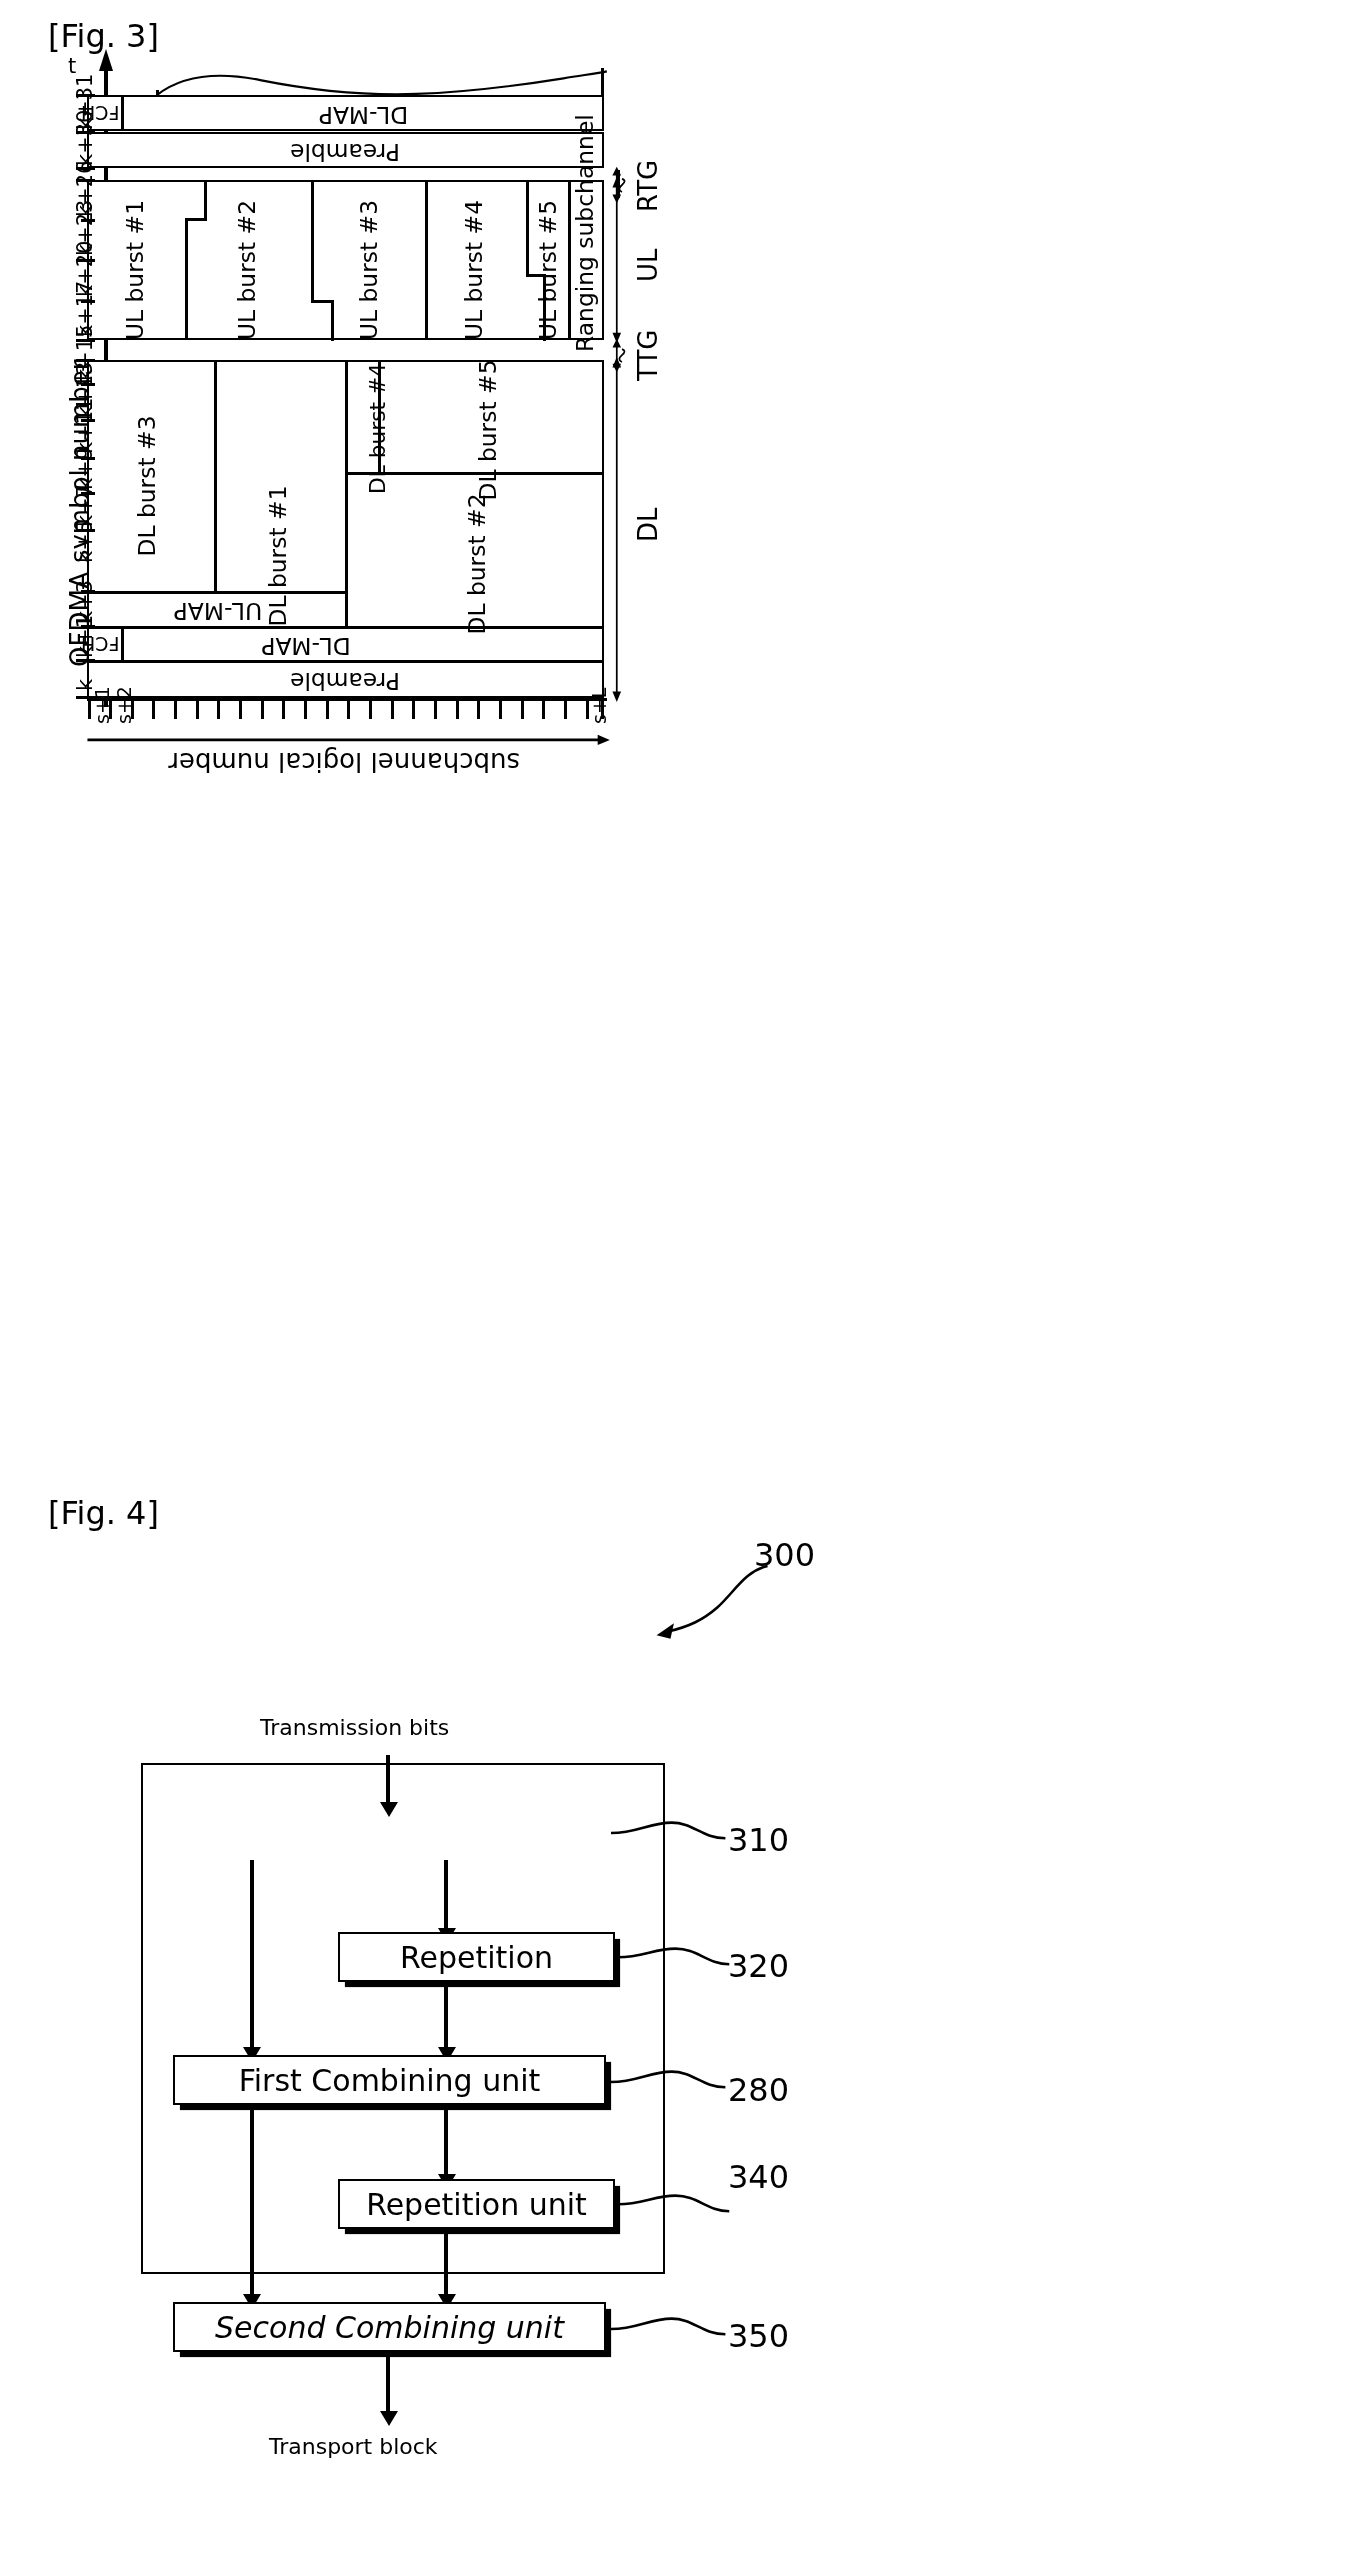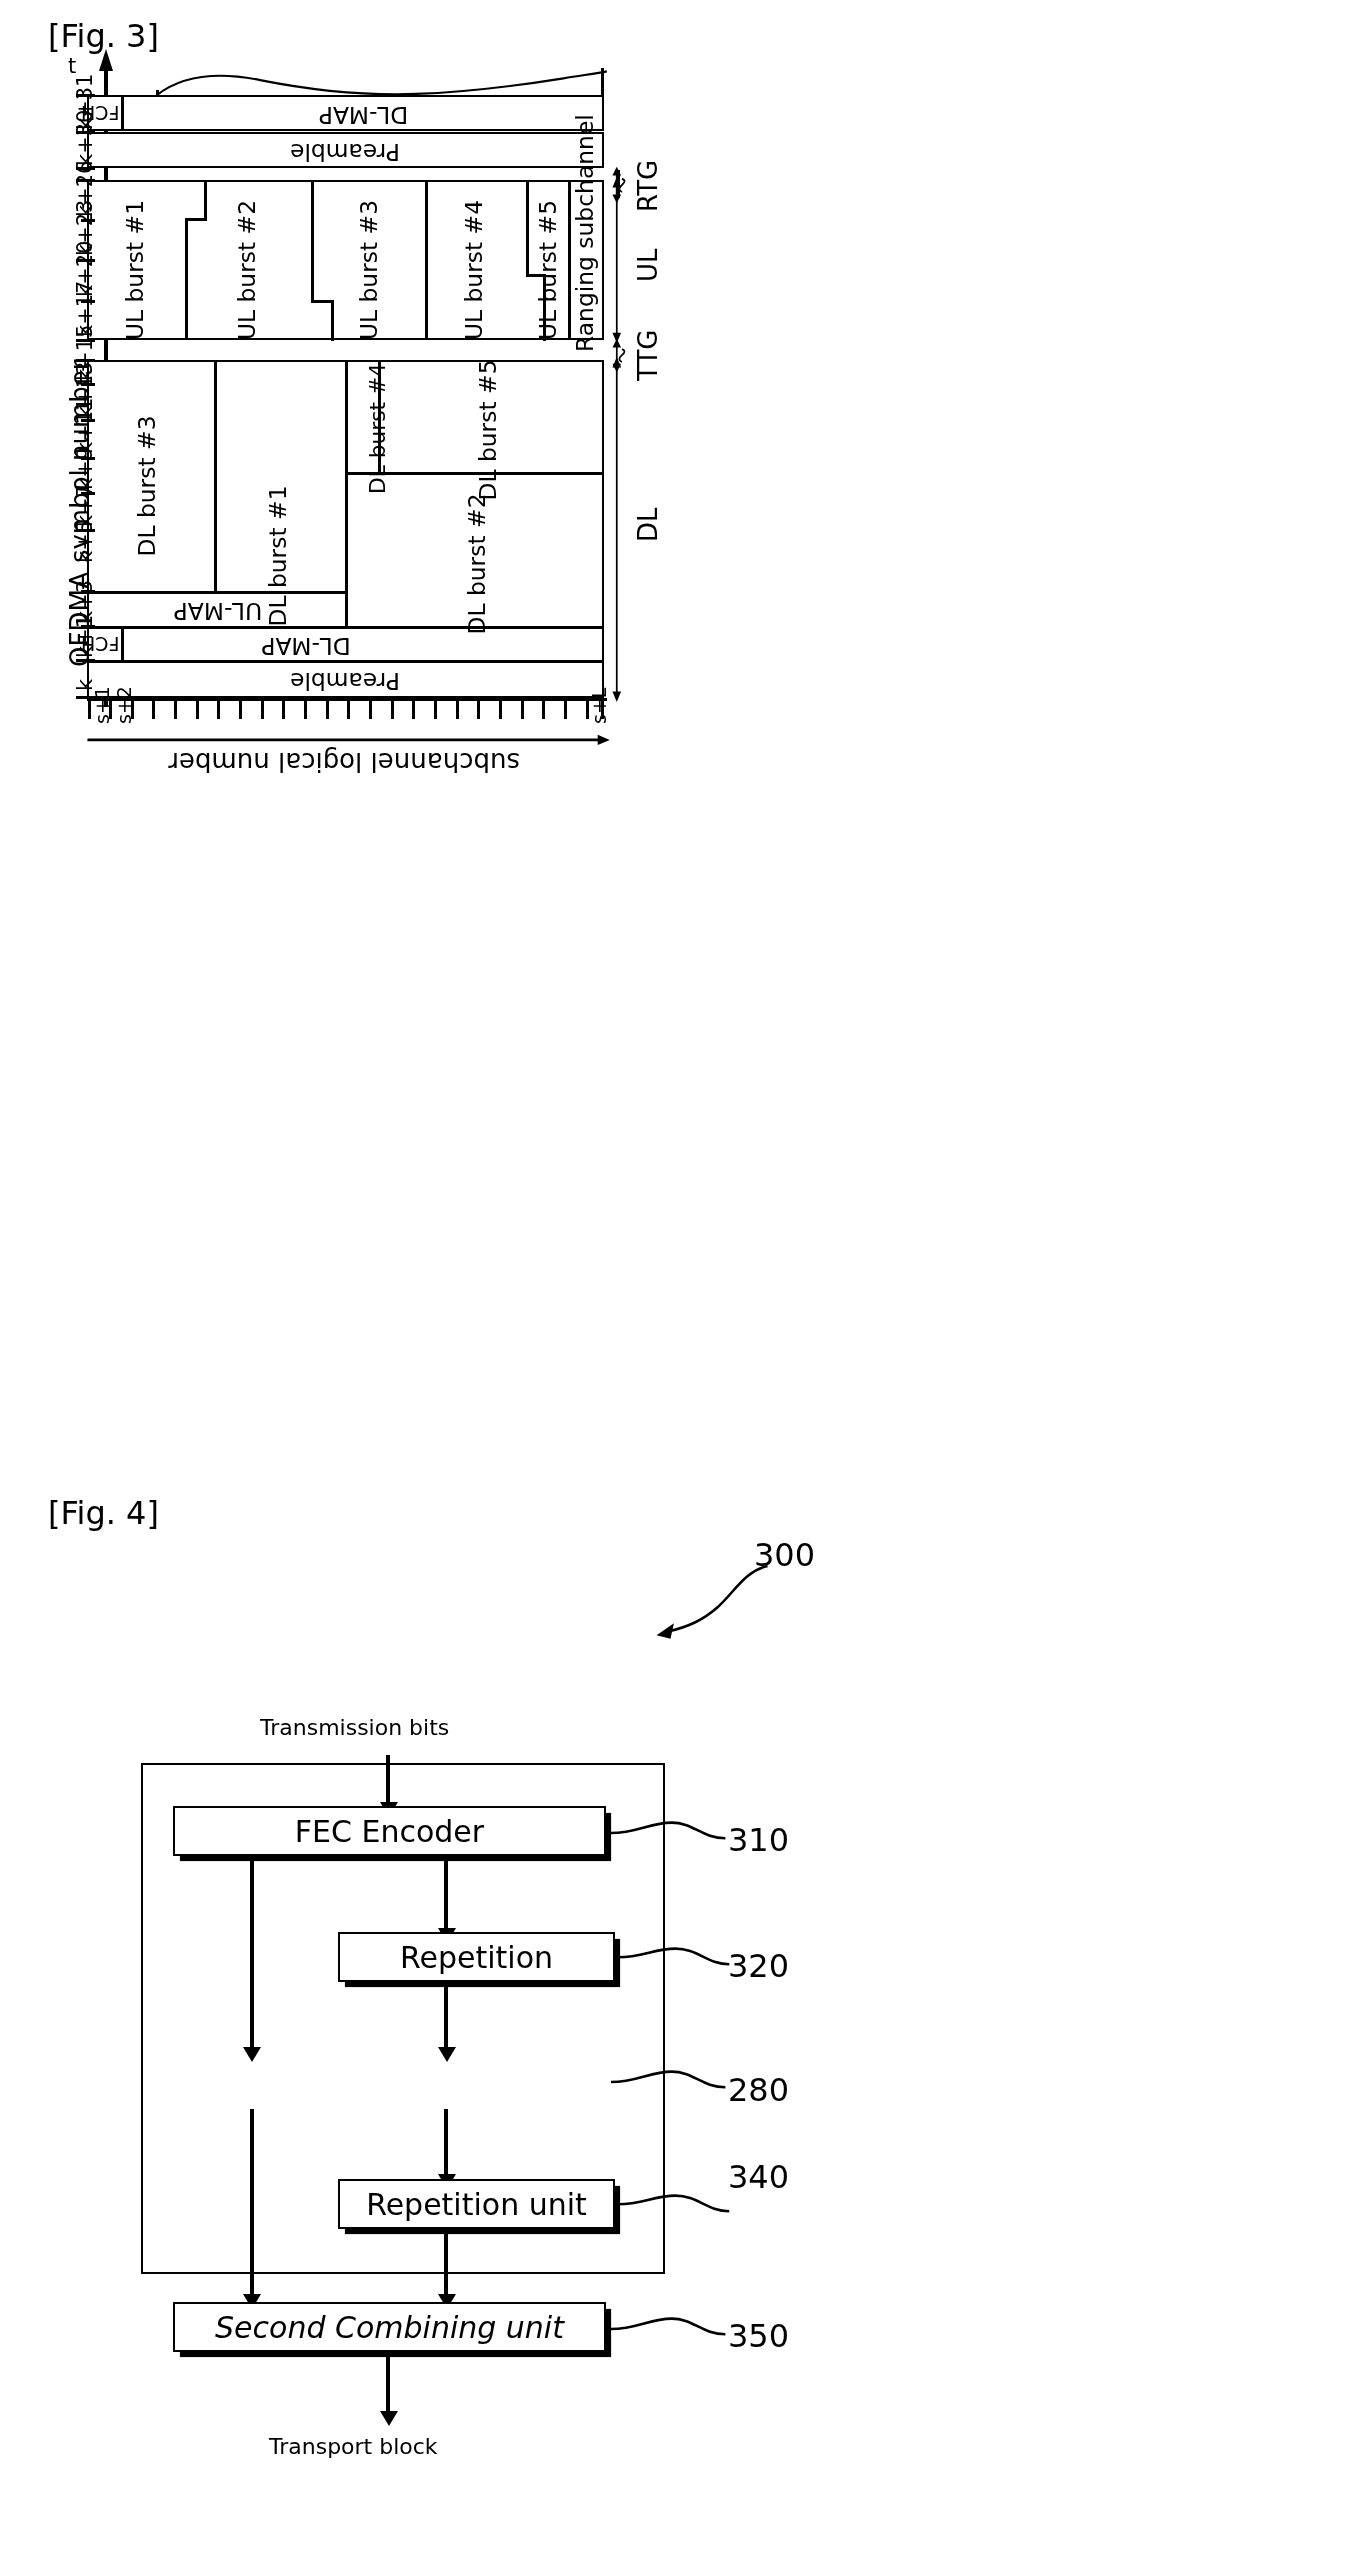--- a/index.html
+++ b/index.html
@@ -279,41 +279,41 @@
     <path d="M146,8 C120,14 108,38 88,56 C72,70 56,78 30,84" fill="none" stroke="#000" stroke-width="3"></path>
     <path d="M18,88 L38,74 L34,92 Z" fill="#000"></path>
   </svg>
 
   <div class="f4text" style="left:260px;top:277px;">Transmission bits</div>
   <div class="arrowline" style="left:386px;top:317px;height:50px;"></div>
   <div class="arrowhead" style="left:380px;top:364px;"></div>
 
   <div class="f4outer" style="left:141px;top:325px;width:524px;height:511px;"></div>
 
-  <div class="f4box" style="left:173px;top:368px;width:433px;height:50px;">FEC Encoder</div>
   <svg style="position:absolute;left:611px;top:381px;width:117px;height:35px;" viewBox="0 0 135 40" width="117" height="35">
     <path d="M0,16 C30,16 45,4 70,4 C95,4 105,22 132,22" fill="none" stroke="#000" stroke-width="3"></path>
   </svg>
   <div class="f4num" style="left:728px;top:383px;">310</div>
 
   <div class="arrowline" style="left:444px;top:422px;height:71px;"></div>
   <div class="arrowhead" style="left:438px;top:490px;"></div>
 
   <div class="arrowline" style="left:250px;top:422px;height:191px;"></div>
   <div class="arrowhead" style="left:243px;top:609px;"></div>
 
   <div class="f4box" style="left:338px;top:494px;width:277px;height:50px;">Repetition</div>
   <svg style="position:absolute;left:618px;top:507px;width:113px;height:35px;" viewBox="0 0 130 40" width="113" height="35">
     <path d="M0,14 C28,14 42,4 66,4 C92,4 102,22 128,22" fill="none" stroke="#000" stroke-width="3"></path>
   </svg>
   <div class="f4num" style="left:728px;top:509px;">320</div>
 
   <div class="arrowline" style="left:444px;top:548px;height:65px;"></div>
   <div class="arrowhead" style="left:438px;top:609px;"></div>
 
+  <div class="f4box" style="left:173px;top:617px;width:433px;height:50px;">First Combining unit</div>
   <svg style="position:absolute;left:611px;top:630px;width:117px;height:35px;" viewBox="0 0 135 40" width="117" height="35">
     <path d="M0,16 C30,16 45,4 70,4 C95,4 105,22 132,22" fill="none" stroke="#000" stroke-width="3"></path>
   </svg>
   <div class="f4num" style="left:728px;top:633px;">280</div>
 
   <div class="arrowline" style="left:444px;top:671px;height:69px;"></div>
   <div class="arrowhead" style="left:438px;top:736px;"></div>
 
   <div class="arrowline" style="left:250px;top:671px;height:189px;"></div>
   <div class="arrowhead" style="left:243px;top:856px;"></div>

